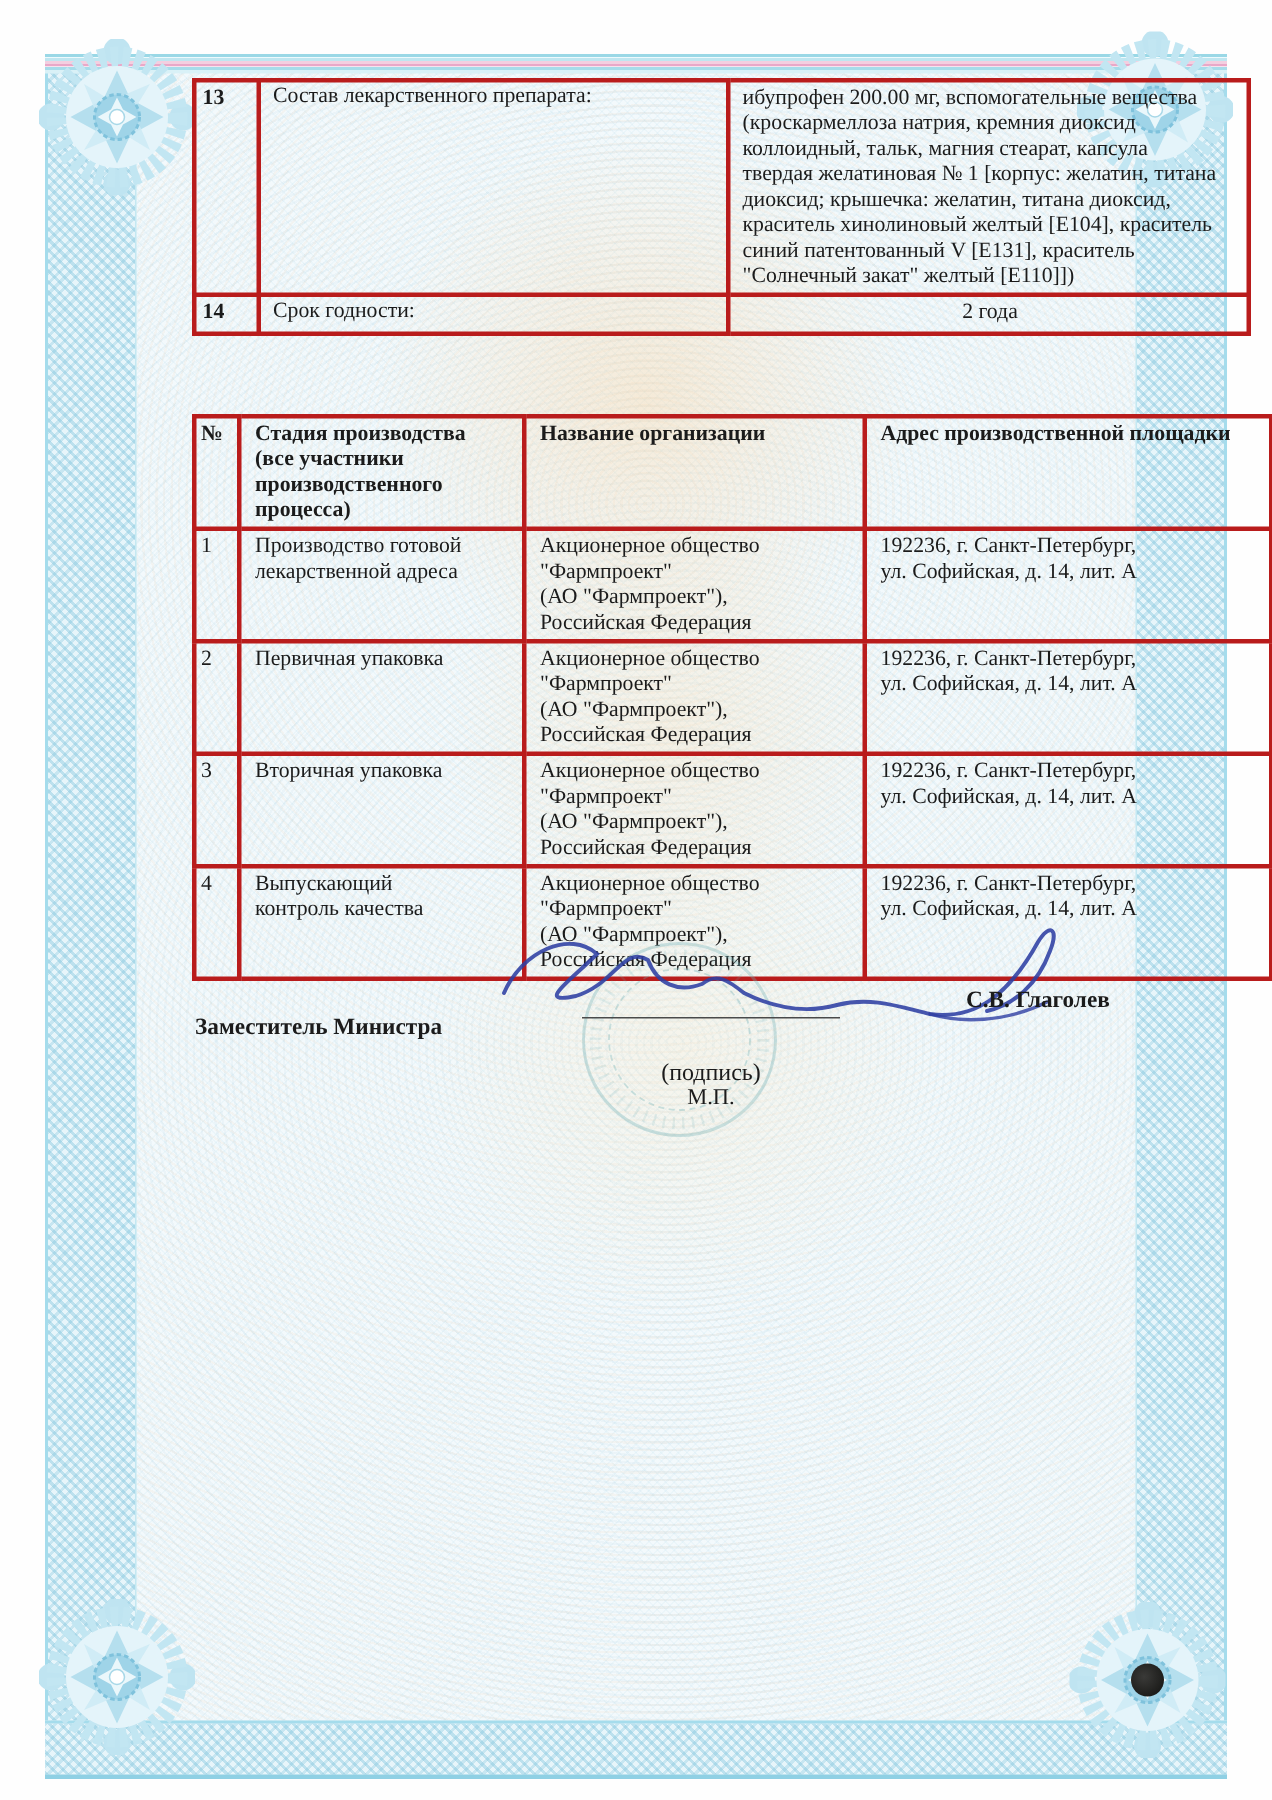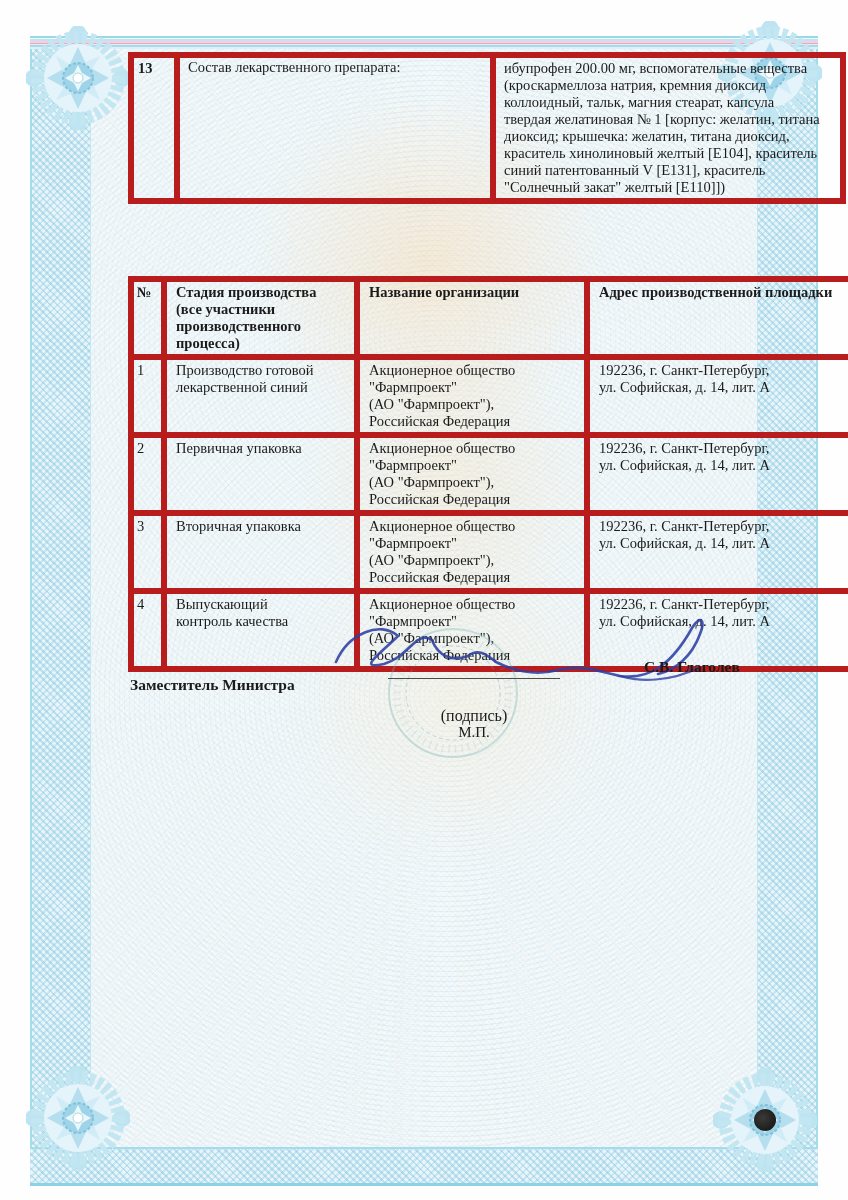--- a/index.html
+++ b/index.html
@@ -53,21 +53,21 @@
     position:absolute;left:754px;top:1109px;width:22px;height:22px;border-radius:50%;
     background:radial-gradient(circle at 40% 40%, #3a3a38, #1d1d1b 70%);
   }
   
   .doc-header{
     position:absolute;left:0;top:11px;width:100%;
     text-align:center;font-size:15.5px;letter-spacing:0.2px;color:#222;
   }
   
   table{border-collapse:collapse;table-layout:fixed;}
-  td{border:6px solid #b91c1c;vertical-align:top;font-size:14.5px;line-height:17px;padding:2px 6px;}
+  td{border:3px solid #b91c1c;vertical-align:top;font-size:14.5px;line-height:17px;padding:2px 6px;}
   .t-cert{position:absolute;left:128px;top:52px;width:658px;}
   .t-cert .c-num{width:30px;font-weight:bold;padding-left:4px;}
   .t-cert .c-label{width:296px;font-weight:normal;padding-left:8px;padding-top:1px;}
   .t-cert .c-value{width:330px;white-space:pre-line;padding-left:8px;}
   .t-cert .v-center{text-align:center;white-space:normal;}
   .row-13{height:136px;}
   .row-14{height:26px;}
   .intro{
     position:absolute;left:124px;top:227px;width:666px;
     text-align:center;font-size:14.5px;line-height:19px;
@@ -143,39 +143,44 @@
       <td class="c-label">Состав лекарственного препарата:</td>
       <td class="c-value">ибупрофен 200.00 мг, вспомогательные вещества
 (кроскармеллоза натрия, кремния диоксид
 коллоидный, тальк, магния стеарат, капсула
 твердая желатиновая № 1 [корпус: желатин, титана
 диоксид; крышечка: желатин, титана диоксид,
 краситель хинолиновый желтый [Е104], краситель
 синий патентованный V [Е131], краситель
 "Солнечный закат" желтый [Е110]])</td>
     </tr>
+    <tr class="row-14">
+      <td class="c-num">14</td>
+      <td class="c-label">Срок годности:</td>
+      <td class="c-value v-center">2 года</td>
+    </tr>
   </tbody>
     </table>
 
 
   <table class="t-manu">
     <tbody>
         <tr class="hdr">
       <td class="c-no">№</td>
       <td class="c-stage">Стадия производства
 (все участники
 производственного
 процесса)</td>
       <td class="c-org">Название организации</td>
       <td class="c-addr">Адрес производственной площадки</td>
     </tr>
     <tr class="r1">
       <td class="c-no">1</td>
       <td class="c-stage">Производство готовой
-лекарственной синий</td>
+лекарственной адреса</td>
       <td class="c-org">Акционерное общество
 "Фармпроект"
 (АО "Фармпроект"),
 Российская Федерация</td>
       <td class="c-addr">192236, г. Санкт-Петербург,
 ул. Софийская, д. 14, лит. А</td>
     </tr>
     <tr class="r2">
       <td class="c-no">2</td>
       <td class="c-stage">Первичная упаковка</td>

